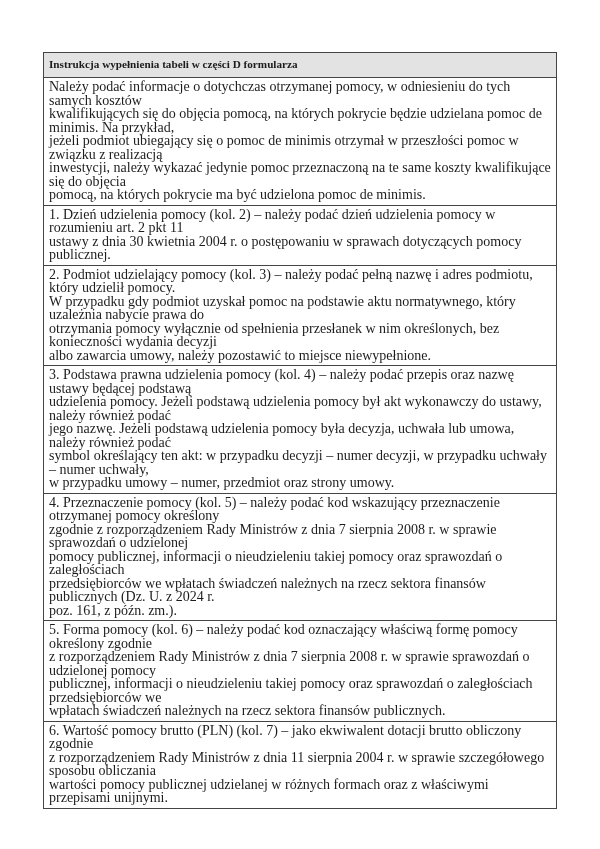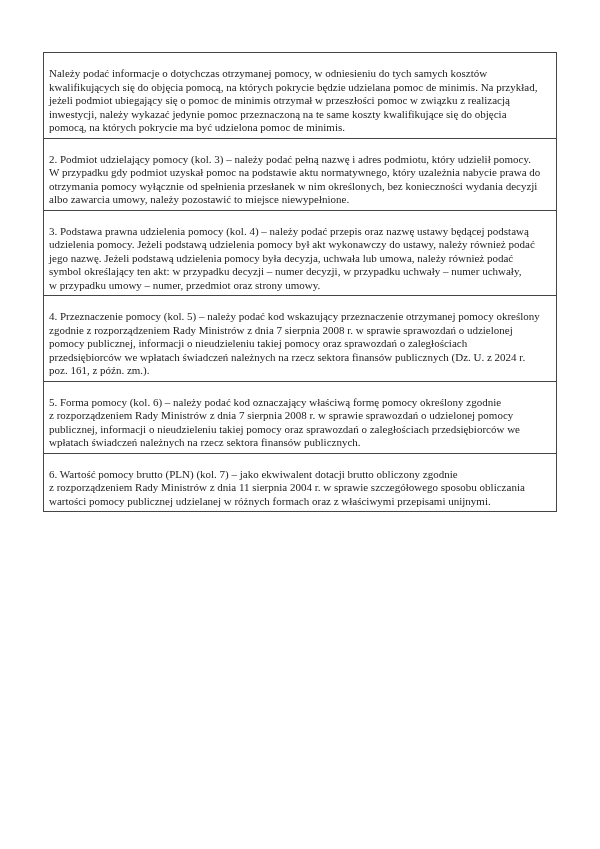--- a/index.html
+++ b/index.html
@@ -31,39 +31,43 @@
     border-bottom:1px solid var(--border-color);
     padding:5px 4px 6px 5px;
     font-weight:bold;
     font-size:11.2px;
     line-height:13px;
   }
   .trow{
     box-sizing:border-box;
     border-bottom:1px solid var(--border-color);
     padding:2px 4px 3px 5px;
-    font-size:11px;
+    font-size:14px;
     line-height:13.5px;
     white-space:pre-line;
-    margin-top:12px;
   }
   .trow:last-child{border-bottom:none;}
   .trow .i{}
 </style>
 </head>
 <body>
 
 <div class="sheet">
   <div class="itable">
+    <div class="thead">
+      <span>Instrukcja wypełnienia tabeli w części D formularza</span>
+    </div>
     <div id="rows">
         <div class="trow"><span>Należy podać informacje o dotychczas otrzymanej pomocy, w odniesieniu do tych samych kosztów
 kwalifikujących się do objęcia pomocą, na których pokrycie będzie udzielana pomoc </span><span class="i">de minimis</span><span>. Na przykład,
 jeżeli podmiot ubiegający się o pomoc </span><span class="i">de minimis</span><span> otrzymał w przeszłości pomoc w związku z realizacją
 inwestycji, należy wykazać jedynie pomoc przeznaczoną na te same koszty kwalifikujące się do objęcia
 pomocą, na których pokrycie ma być udzielona pomoc </span><span class="i">de minimis</span><span>.</span></div>
+        <div class="trow"><span>1. Dzień udzielenia pomocy (kol. 2) – należy podać dzień udzielenia pomocy w rozumieniu art. 2 pkt 11
+ustawy z dnia 30 kwietnia 2004 r. o postępowaniu w sprawach dotyczących pomocy publicznej.</span></div>
         <div class="trow"><span>2. Podmiot udzielający pomocy (kol. 3) – należy podać pełną nazwę i adres podmiotu, który udzielił pomocy.
 W przypadku gdy podmiot uzyskał pomoc na podstawie aktu normatywnego, który uzależnia nabycie prawa do
 otrzymania pomocy wyłącznie od spełnienia przesłanek w nim określonych, bez konieczności wydania decyzji
 albo zawarcia umowy, należy pozostawić to miejsce niewypełnione.</span></div>
         <div class="trow"><span>3. Podstawa prawna udzielenia pomocy (kol. 4) – należy podać przepis oraz nazwę ustawy będącej podstawą
 udzielenia pomocy. Jeżeli podstawą udzielenia pomocy był akt wykonawczy do ustawy, należy również podać
 jego nazwę. Jeżeli podstawą udzielenia pomocy była decyzja, uchwała lub umowa, należy również podać
 symbol określający ten akt: w przypadku decyzji – numer decyzji, w przypadku uchwały – numer uchwały,
 w przypadku umowy – numer, przedmiot oraz strony umowy.</span></div>
         <div class="trow"><span>4. Przeznaczenie pomocy (kol. 5) – należy podać kod wskazujący przeznaczenie otrzymanej pomocy określony

